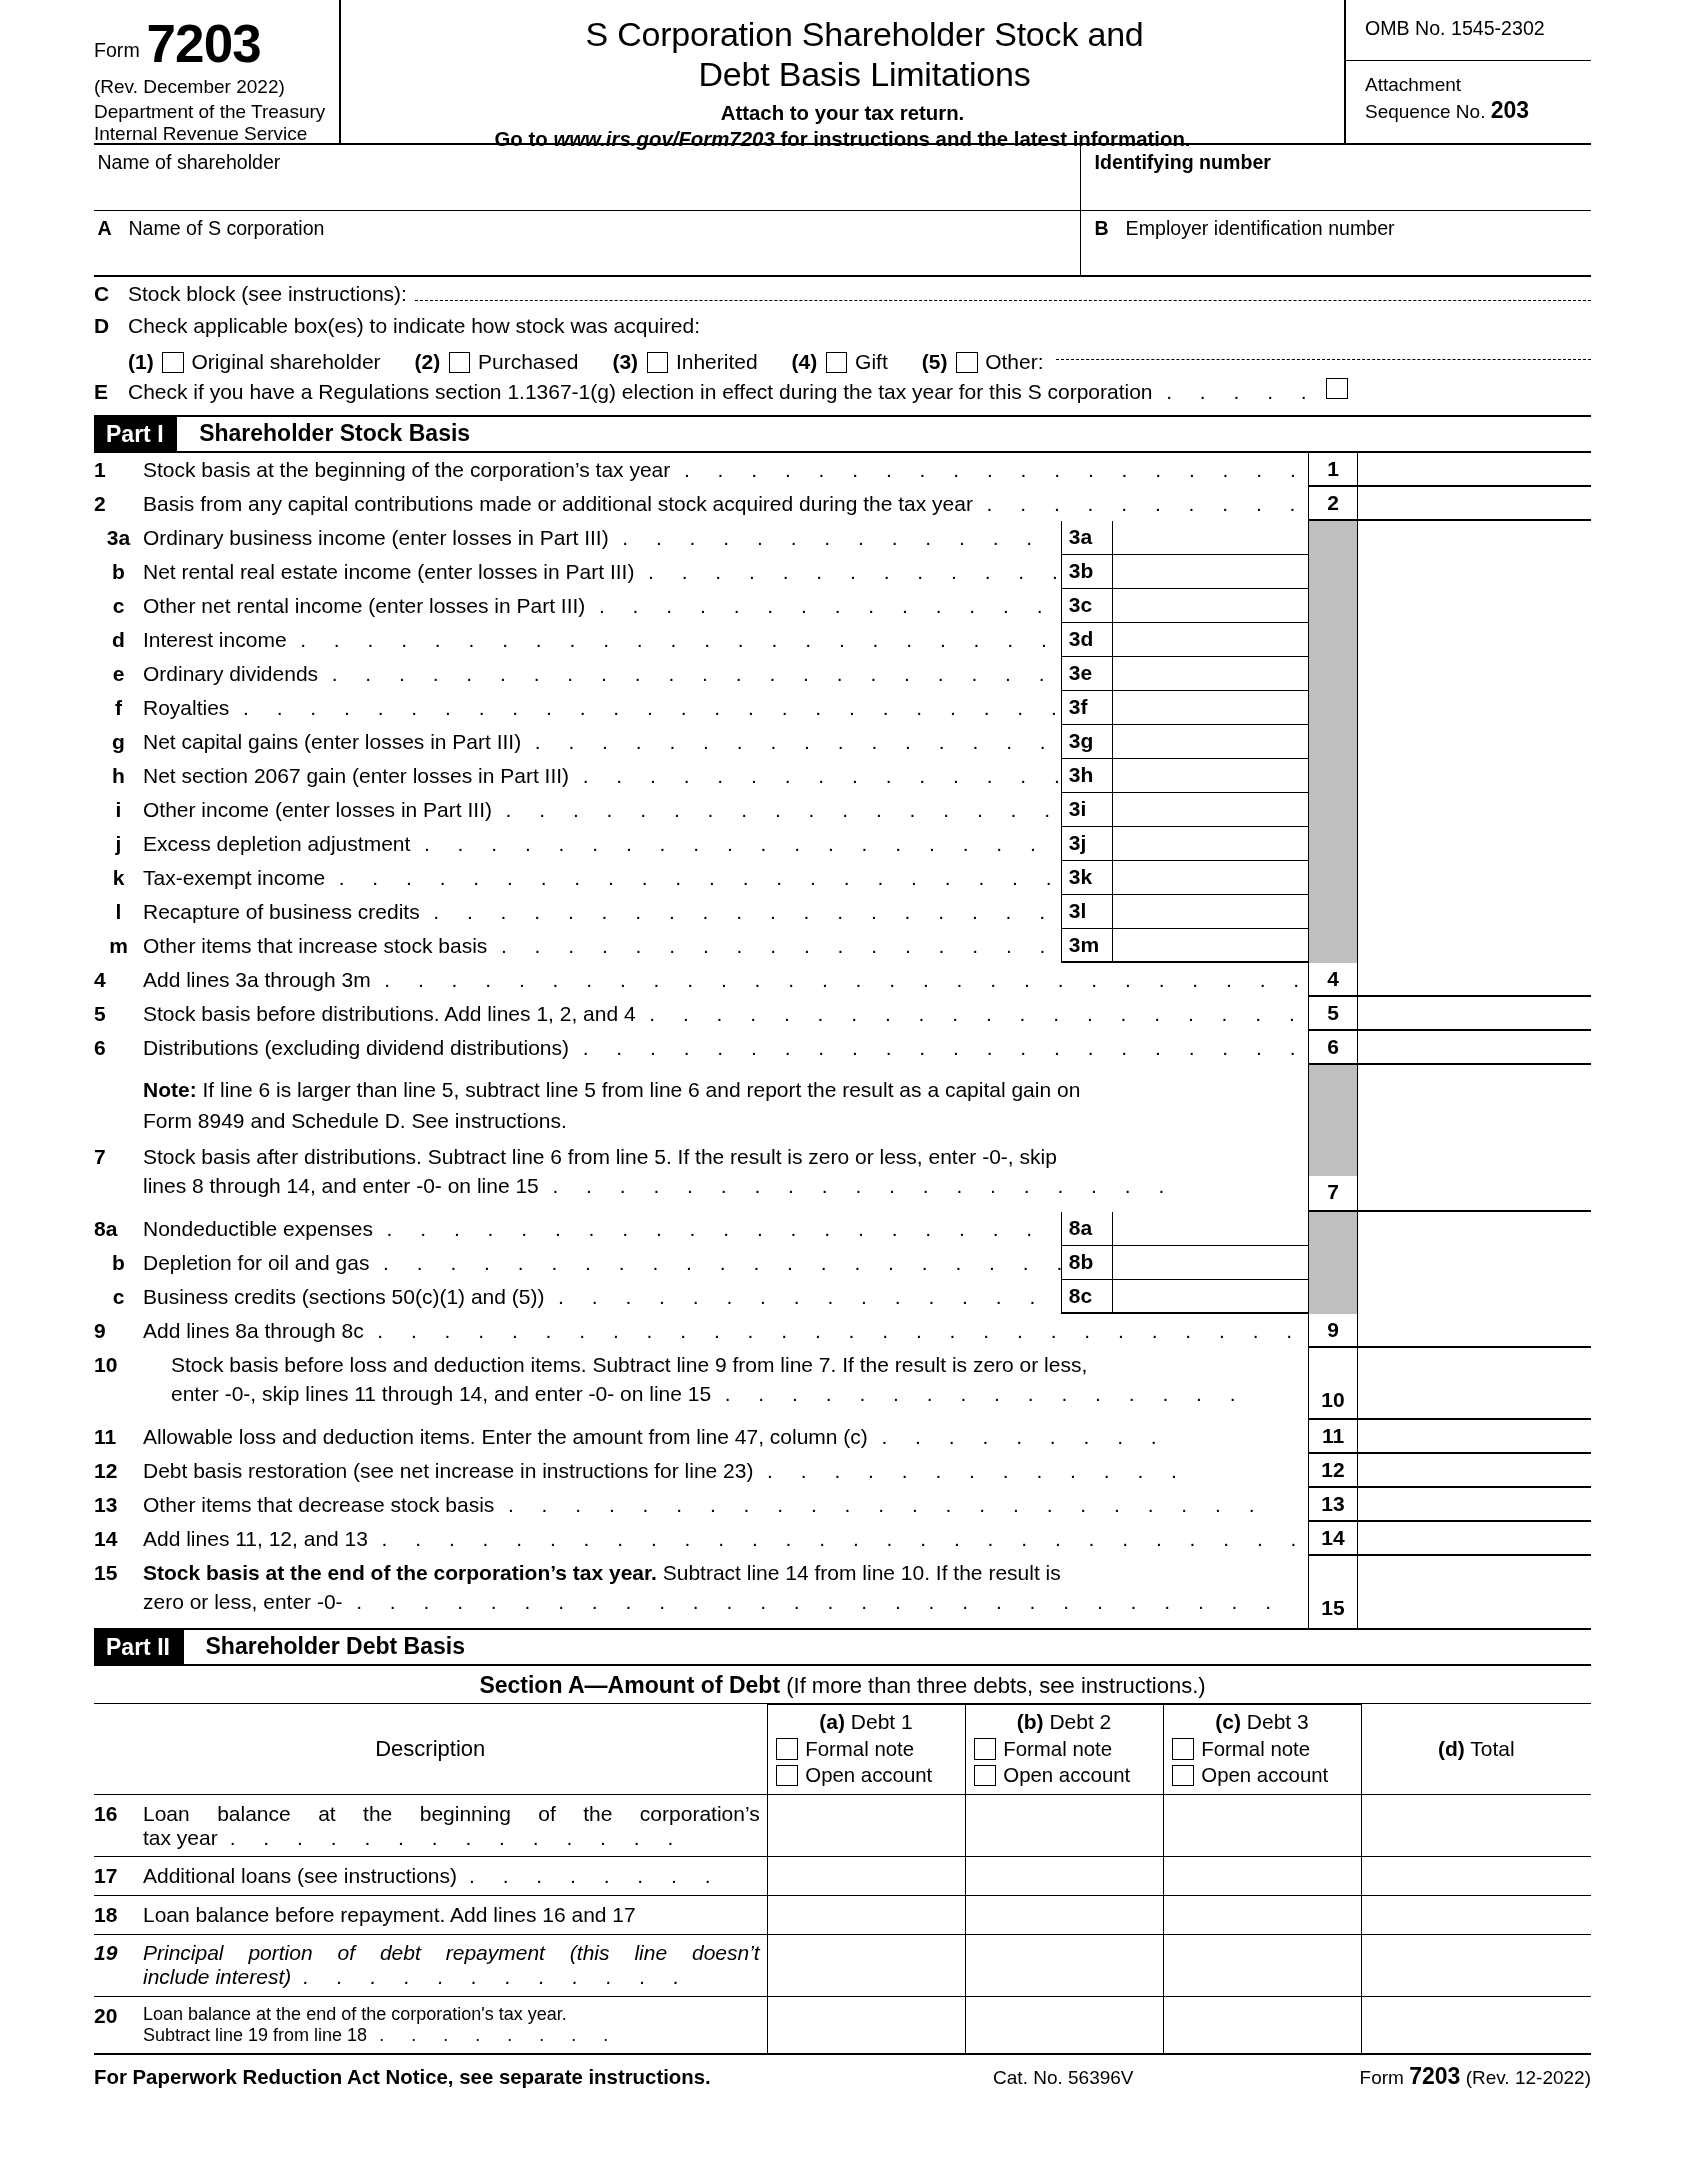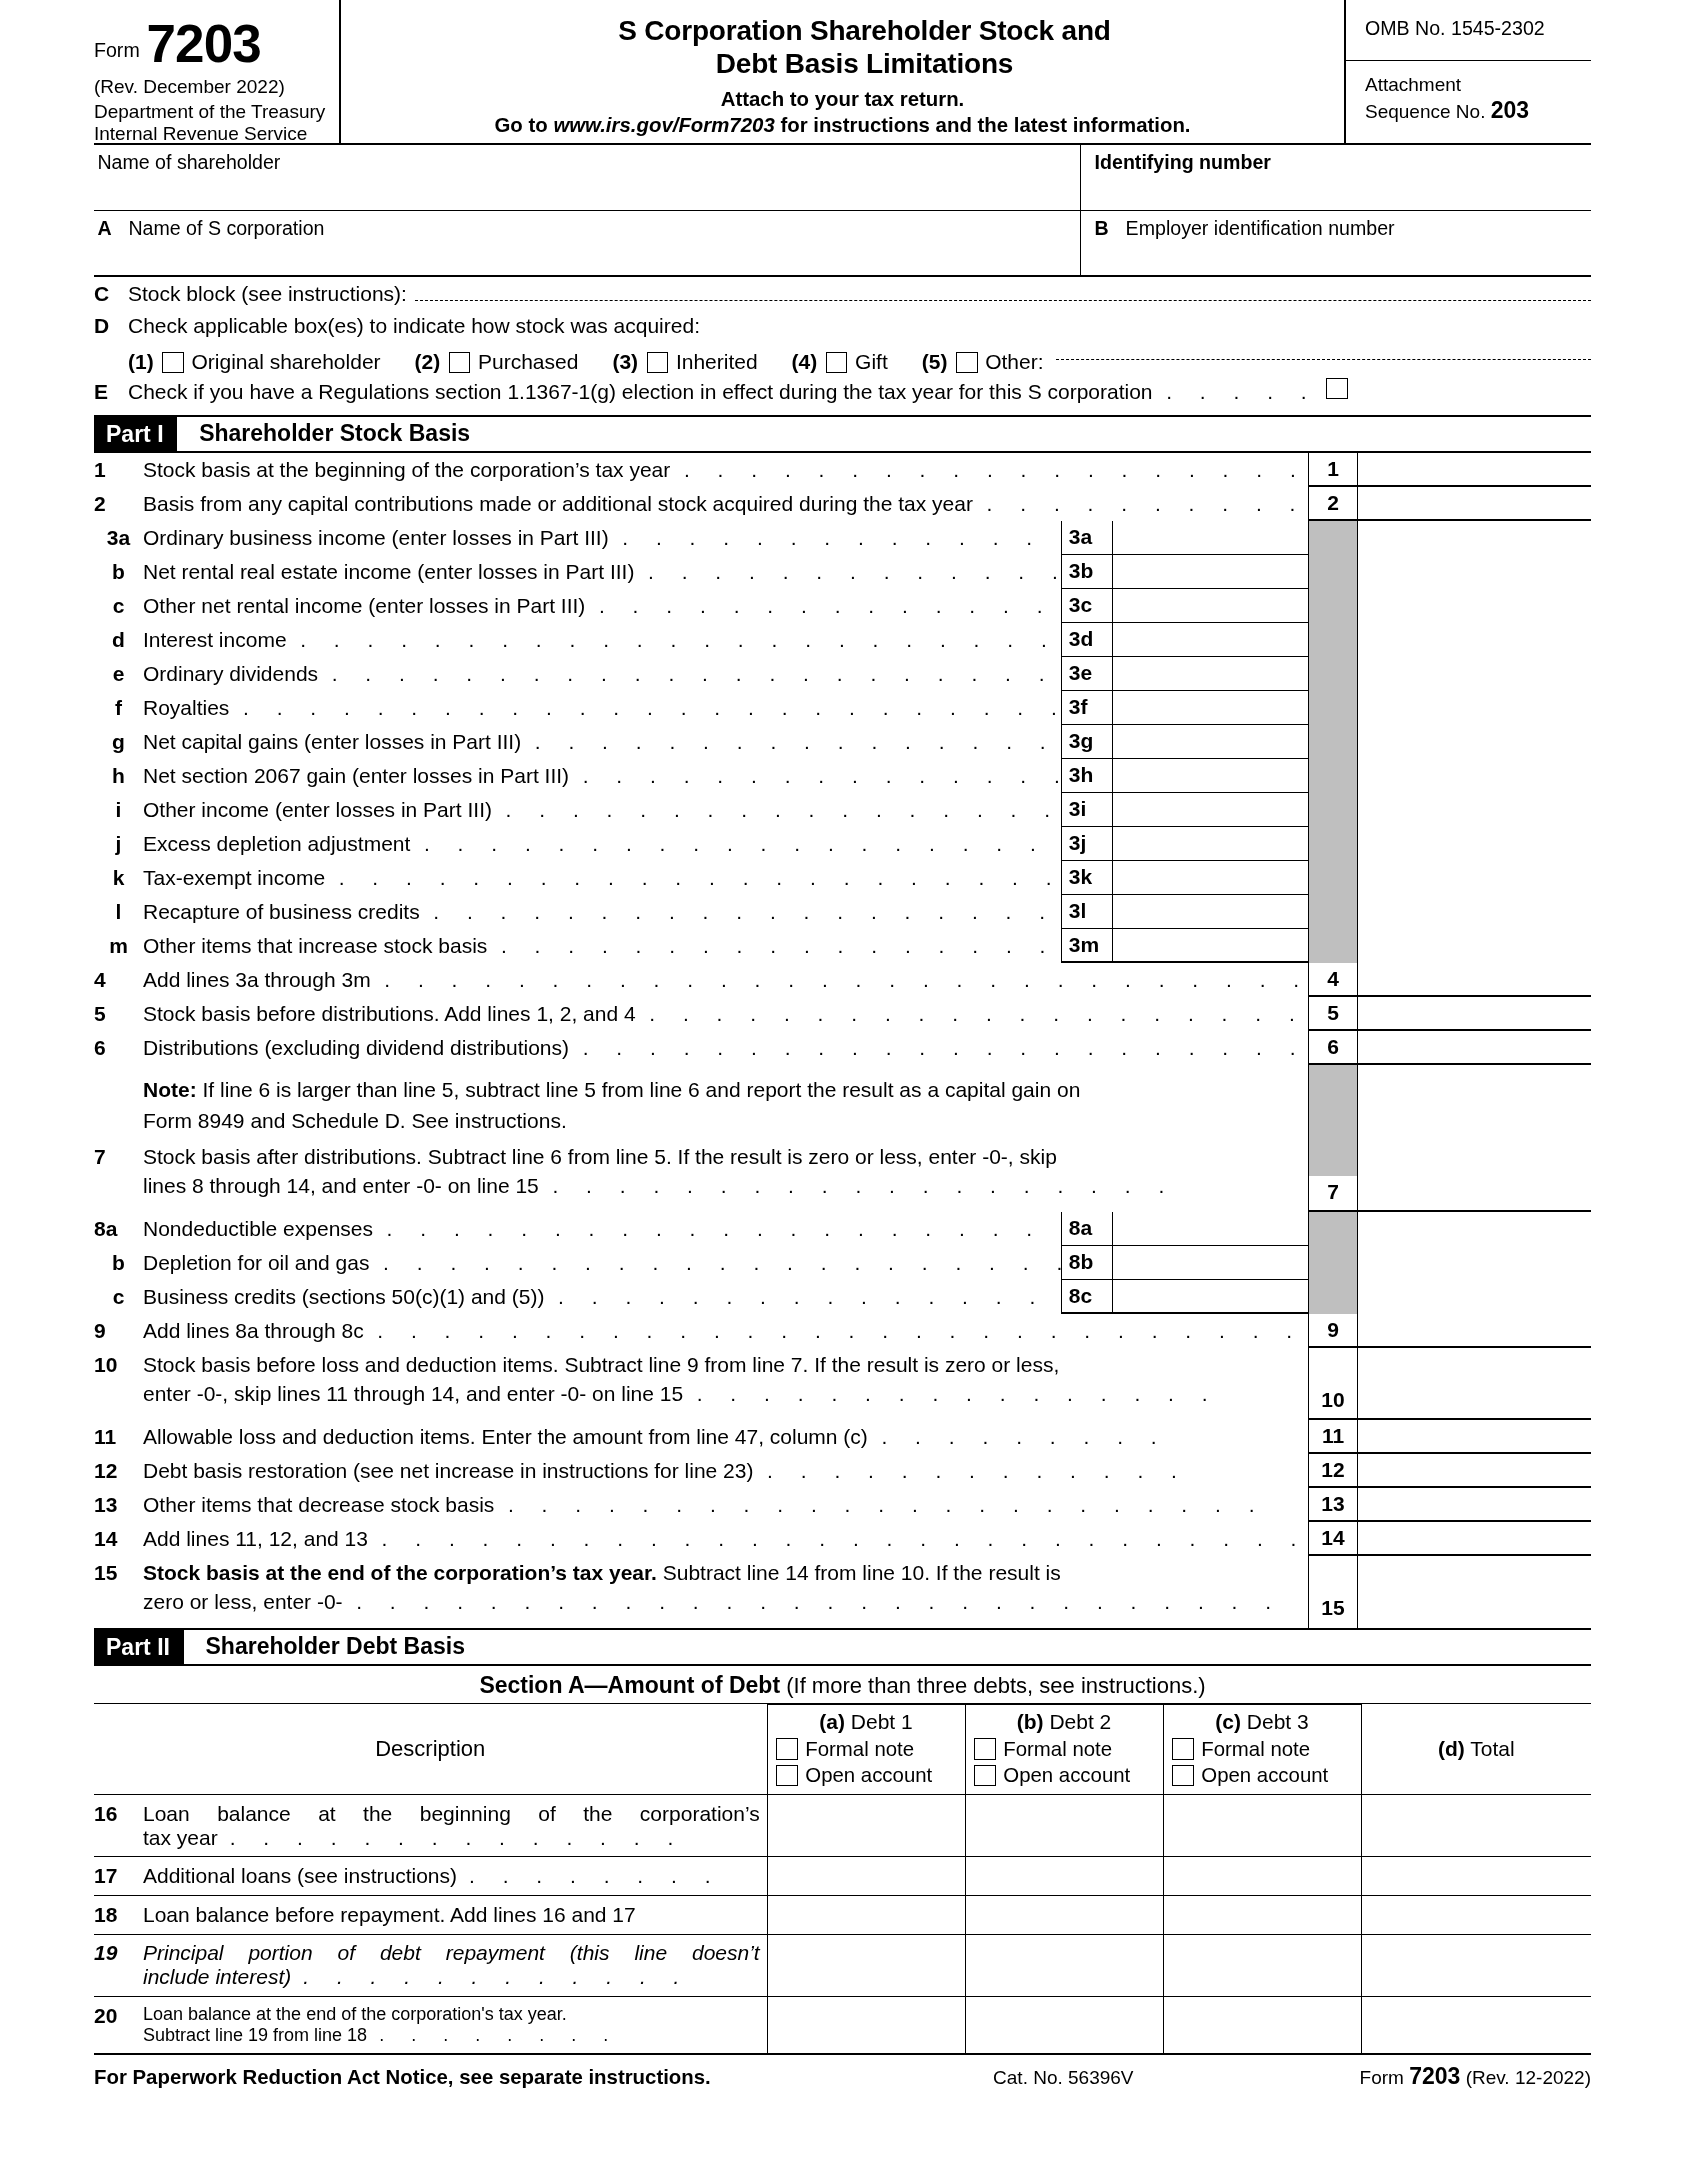--- a/index.html
+++ b/index.html
@@ -61,22 +61,22 @@
     margin-top: 3.4px;
     line-height: 1.15;
   }
   .hdr-mid {
     flex: 1;
     text-align: center;
     padding-top: 13.6px;
     box-sizing: border-box;
   }
   .hdr-title {
-    font-size: 28px;
-    font-weight: bold;
+    font-size: 34px;
+    font-weight: normal;
     line-height: 1.18;
     letter-spacing: -0.2px;
     margin-left: 44px;
   }
   .hdr-sub1 {
     font-size: 20.4px;
     font-weight: bold;
     margin-top: 8.5px;
   }
   .hdr-sub2 {
@@ -749,21 +749,21 @@
       <div class="ltext">
           <span class="txt">Add lines 8a through 8c</span>
           <span class="leader">. . . . . . . . . . . . . . . . . . . . . . . . . . . . .</span>
         </div>
       <div class="mainbox">9</div>
       <div class="mainamt"></div>
     </div>
 
     <div class="lrow" style="min-height:72px;">
       <div class="lno">10</div>
-      <div class="ltext" style="display:block;">
+      <div class="ltext" style="display:block;margin-left:28px;">
         <div>Stock basis before loss and deduction items. Subtract line 9 from line 7. If the result is zero or less,</div>
         <div style="display:flex;align-items:baseline;margin-top:5.1px;">
           <span class="txt">enter -0-, skip lines 11 through 14, and enter -0- on line 15</span>
           <span class="leader">. . . . . . . . . . . . . . . .</span>
         </div>
       </div>
       <div style="width:49px;flex:none;display:flex;flex-direction:column;">
         <div style="flex:1;border-left:1.3px solid #000;box-sizing:border-box;"></div>
         <div class="mainbox" style="height:36px;">10</div>
       </div>

